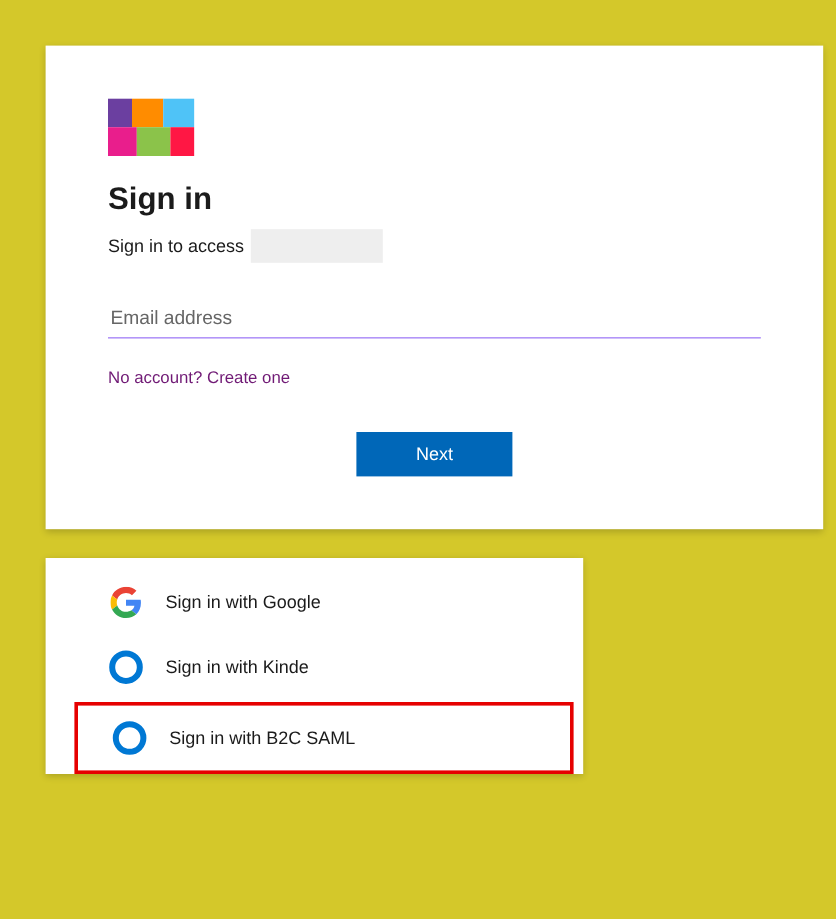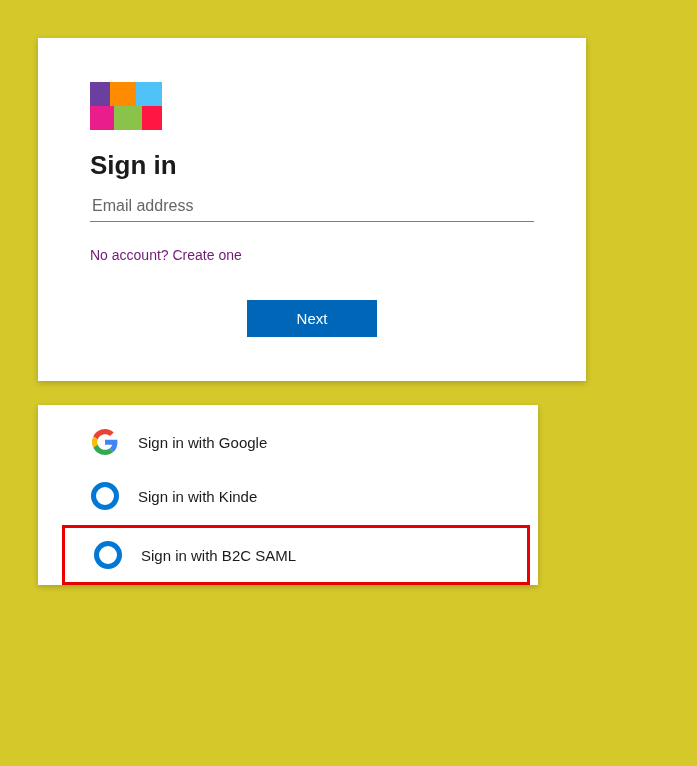--- a/index.html
+++ b/index.html
@@ -12,21 +12,21 @@
       font-family: 'Segoe UI', Tahoma, sans-serif;
       width: 697px;
       height: 766px;
       padding: 38px;
     }
     .card {
       background: #fff;
       box-shadow: 0 2px 6px rgba(0,0,0,0.2);
       padding: 44px 52px;
       margin-bottom: 24px;
-      width: 548px;
+      width: 648px;
     }
     .logo {
       width: 72px;
       height: 48px;
       margin-bottom: 20px;
       display: block;
     }
     .logo svg {
       width: 100%;
       height: 100%;
@@ -83,21 +83,21 @@
       color: #fff;
       border: none;
       padding: 10px 40px;
       font-size: 15px;
       cursor: pointer;
       min-width: 130px;
     }
     .providers-card {
       background: #fff;
       box-shadow: 0 2px 6px rgba(0,0,0,0.2);
-      width: 500px;
+      width: 448px;
       padding: 10px 0 0 0;
     }
     .provider-row {
       display: flex;
       align-items: center;
       gap: 18px;
       padding: 12px 52px;
       cursor: pointer;
       font-size: 15px;
       color: #1b1b1b;
@@ -138,20 +138,24 @@
     <svg viewBox="0 0 72 48">
       <rect x="0" y="0" width="20" height="24" fill="#6b3fa0"></rect>
       <rect x="20" y="0" width="26" height="24" fill="#ff8c00"></rect>
       <rect x="46" y="0" width="26" height="24" fill="#4fc3f7"></rect>
       <rect x="0" y="24" width="24" height="24" fill="#e91e8c"></rect>
       <rect x="24" y="24" width="28" height="24" fill="#8bc34a"></rect>
       <rect x="52" y="24" width="20" height="24" fill="#ff1744"></rect>
     </svg>
   </div>
   <h1>Sign in</h1>
+  <div class="subtitle">
+    <span>Sign in to access</span>
+    <span class="redacted"></span>
+  </div>
   <div class="input-wrap">
     <input type="text" class="text-input" placeholder="Email address" style="">
   </div>
   <a href="#" class="link">No account? Create one</a>
   <div class="actions">
     <button class="primary-btn">Next</button>
   </div>
 </div>
 
 <div class="providers-card">

